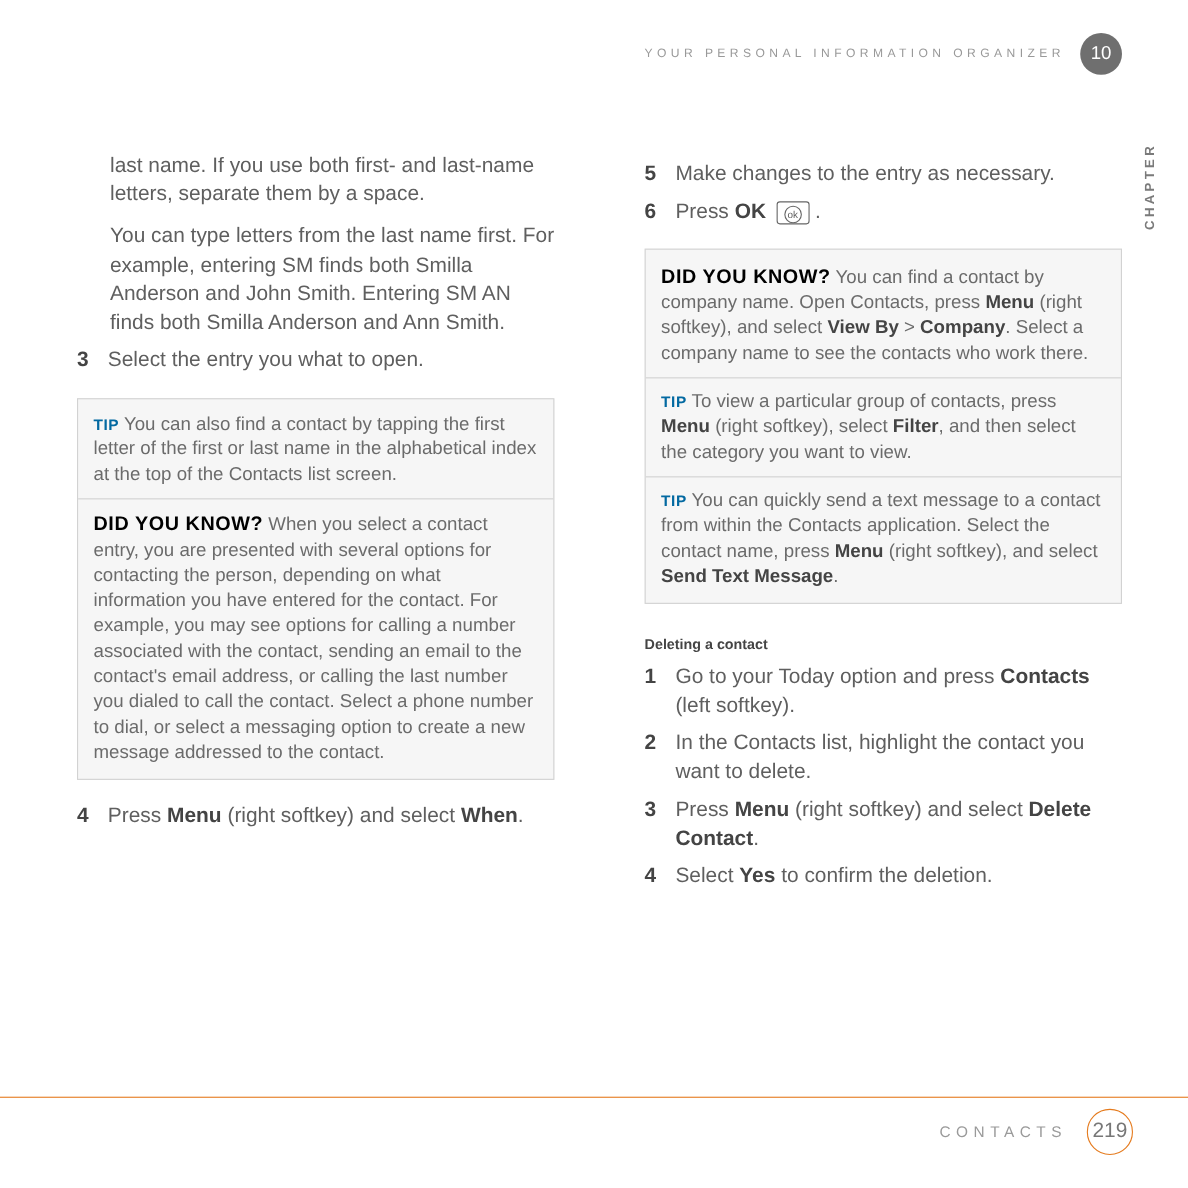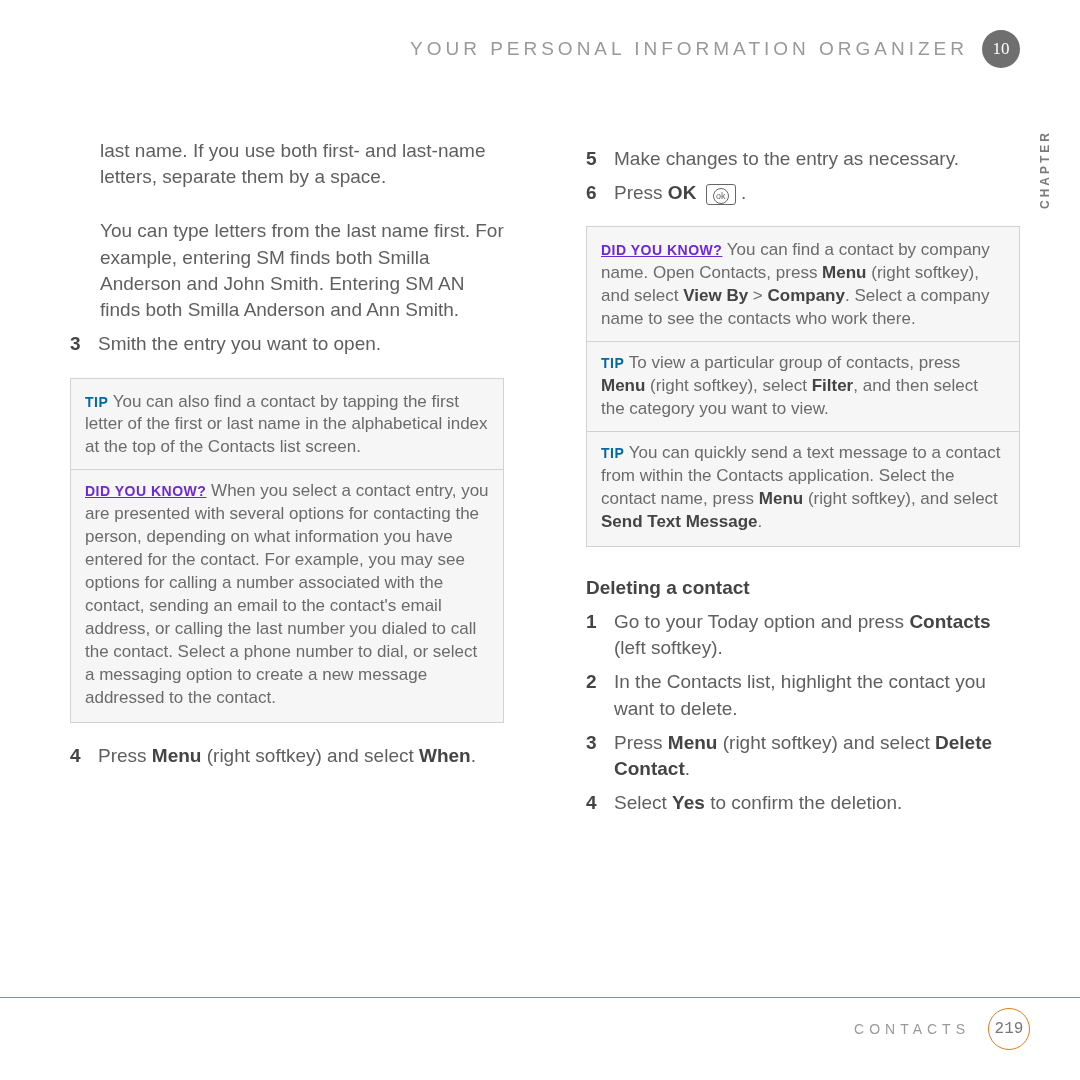--- a/index.html
+++ b/index.html
@@ -19,34 +19,33 @@
   }
   .header-row {
     display: flex;
     justify-content: flex-end;
     align-items: center;
     gap: 14px;
     margin-bottom: 70px;
   }
   .running-head {
     letter-spacing: 4px;
-    font-size: 19px;
+    font-size: 11px;
     color: #999;
   }
   .chapter-badge {
     width: 38px;
     height: 38px;
     border-radius: 50%;
     background: #6f6f6f;
     color: #fff;
     display: flex;
     align-items: center;
     justify-content: center;
     font-size: 17px;
-    font-family: Liberation Serif, serif;
   }
   .chapter-side {
     position: absolute;
     right: 42px;
     top: 130px;
     transform: rotate(-90deg);
     transform-origin: right top;
     letter-spacing: 3px;
     font-size: 12px;
     color: #7a7a7a;
@@ -85,32 +84,31 @@
     border-top: 1px solid #d2d2d2;
     margin: 10px -14px;
   }
   .tip-label {
     color: #0369a1;
     font-weight: bold;
     font-size: 14px;
     letter-spacing: 0.5px;
   }
   .dyk-label {
-    color: #6d28d9;
-    font-weight: bold;
-    font-size: 14px;
+    color: #000000;
+    font-weight: bold;
+    font-size: 18px;
     letter-spacing: 0.5px;
-    text-decoration: underline;
   }
   .b { font-weight: bold; color: #444; }
   .h2 {
     font-weight: bold;
     color: #444;
     margin: 28px 0 8px 0;
-    font-size: 19px;
+    font-size: 13px;
   }
   .ok-icon {
     display: inline-block;
     border: 1.5px solid #666;
     border-radius: 3px;
     padding: 0 6px;
     font-size: 14px;
     line-height: 18px;
     vertical-align: middle;
     margin-left: 4px;
@@ -144,44 +142,43 @@
   }
   .page-num {
     width: 40px;
     height: 40px;
     border: 1.5px solid #e57b1e;
     border-radius: 50%;
     display: flex;
     align-items: center;
     justify-content: center;
     color: #777;
-    font-size: 16px;
-    font-family: Liberation Mono, monospace;
+    font-size: 19px;
   }
 </style>
 </head>
 <body>
 
 <div class="page">
 
   <div class="header-row">
     <div class="running-head">YOUR PERSONAL INFORMATION ORGANIZER</div>
     <div class="chapter-badge">10</div>
   </div>
   <div class="chapter-side">CHAPTER</div>
 
   <div class="columns">
 
     <div class="col">
       <div class="indent">last name. If you use both first- and last-name letters, separate them by a space.</div>
-      <div class="indent" style="margin-top:28px">You can type letters from the last name first. For example, entering SM finds both Smilla Anderson and John Smith. Entering SM AN finds both Smilla Anderson and Ann Smith.</div>
+      <div class="indent" style="margin-top:12px">You can type letters from the last name first. For example, entering SM finds both Smilla Anderson and John Smith. Entering SM AN finds both Smilla Anderson and Ann Smith.</div>
 
       <div class="step">
         <span class="step-num">3</span>
-        <span class="step-body">Smith the entry you want to open.</span>
+        <span class="step-body">Select the entry you what to open.</span>
       </div>
 
       <div class="callout">
         <div>
           <span class="tip-label">TIP</span><span> You can also find a contact by tapping the first letter of the first or last name in the alphabetical index at the top of the Contacts list screen.</span>
         </div>
         <div class="callout-sep"></div>
         <div>
           <span class="dyk-label">DID YOU KNOW?</span><span> When you select a contact entry, you are presented with several options for contacting the person, depending on what information you have entered for the contact. For example, you may see options for calling a number associated with the contact, sending an email to the contact's email address, or calling the last number you dialed to call the contact. Select a phone number to dial, or select a messaging option to create a new message addressed to the contact.</span>
         </div>

